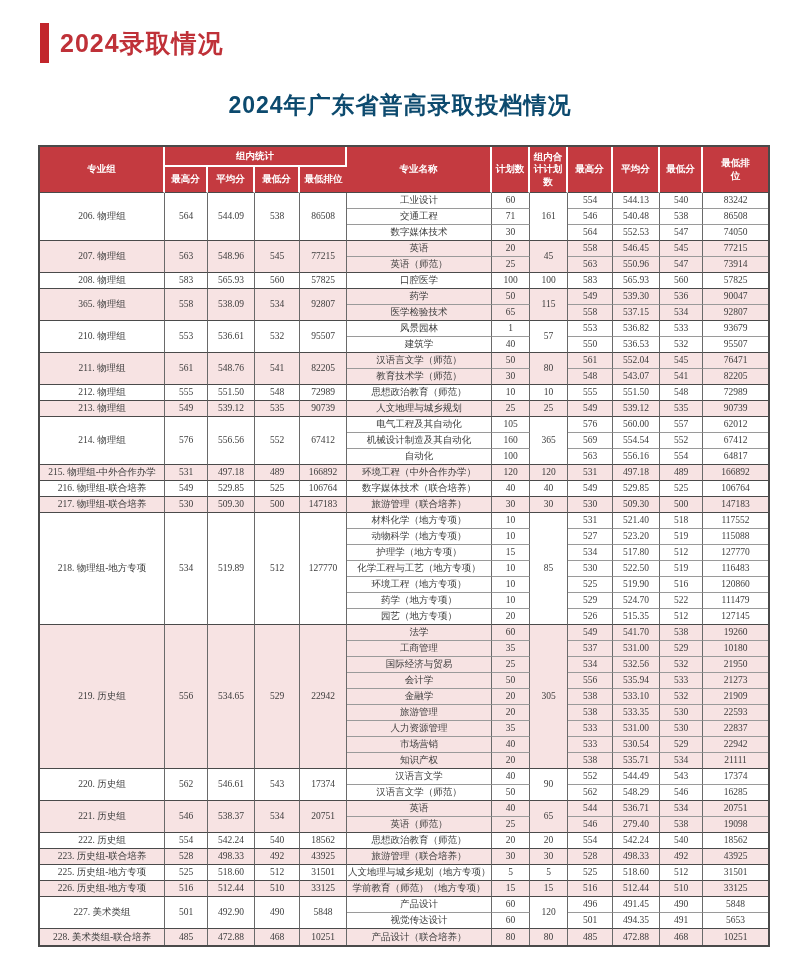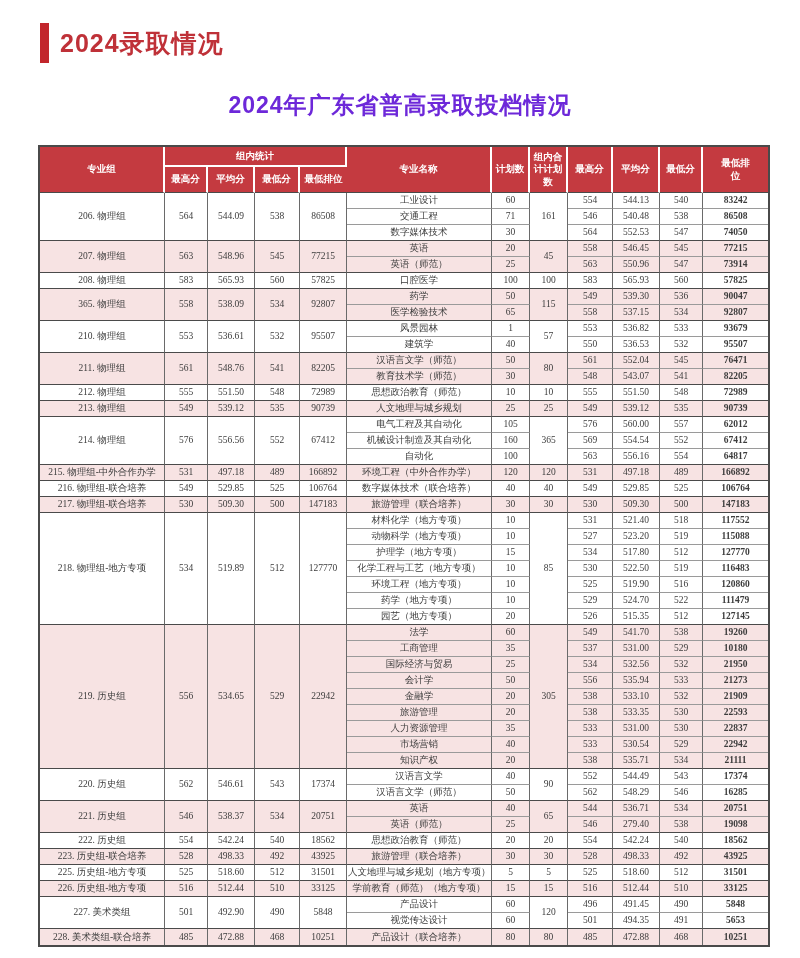--- a/index.html
+++ b/index.html
@@ -5,21 +5,21 @@
   html,body{margin:0;padding:0;}
   body{
     width:800px;height:958px;background:#ffffff;
     font-family:"Liberation Sans","DejaVu Sans",sans-serif;
     color:#3c3c3c;overflow:hidden;
   }
   .heading-wrap{display:flex;align-items:center;padding:22px 0 0 40px;height:42px;}
   .heading-bar{width:9px;height:40px;background:#c2262c;margin-right:11px;}
   .heading-text{font-size:25px;font-weight:bold;color:#bf3138;letter-spacing:1px;}
   .table-title{
-    text-align:center;font-size:23px;font-weight:bold;color:#6d28d9;
+    text-align:center;font-size:23px;font-weight:bold;color:#0c4a6e;
     margin-top:26px;letter-spacing:1px;
   }
   table.adm{
     margin:24px 0 0 38px;width:728px;table-layout:fixed;
     border-collapse:separate;border-spacing:0;
     border:2px solid #4a4a4a;
     font-size:9.5px;
   }
   thead th{
     background:#c43a40;color:#ffffff;font-weight:bold;
@@ -32,21 +32,21 @@
   thead th.hb{border-bottom:1px solid #4a4a4a;}
   thead th:last-child{border-right:none;}
   th.th-rank-wide{padding:1px 14px;}
   tbody td{
     border-right:1px solid #6a6a6a;border-bottom:1px solid #9a9a9a;
     text-align:center;vertical-align:middle;padding:0 1px;line-height:1.1;
     font-family:"Liberation Serif","DejaVu Serif",serif;
     overflow:hidden;white-space:nowrap;
   }
   tbody tr{height:16px;}
-  tbody td:last-child{border-right:none;font-weight:bold;}
+  tbody td:last-child{border-right:none;}
   tbody td.gcell{border-bottom:1px solid #4a4a4a;}
   tbody tr.gend td{border-bottom:1px solid #4a4a4a;}
   tbody tr:last-child td{border-bottom:none;}
   tbody tr.pink td{background:#f7e3e3;}
   tbody tr.white td{background:#ffffff;}
   
   tbody td.bg-pink{background:#f7e3e3;}
   tbody td.bg-white{background:#ffffff;}
 </style>
 </head>

